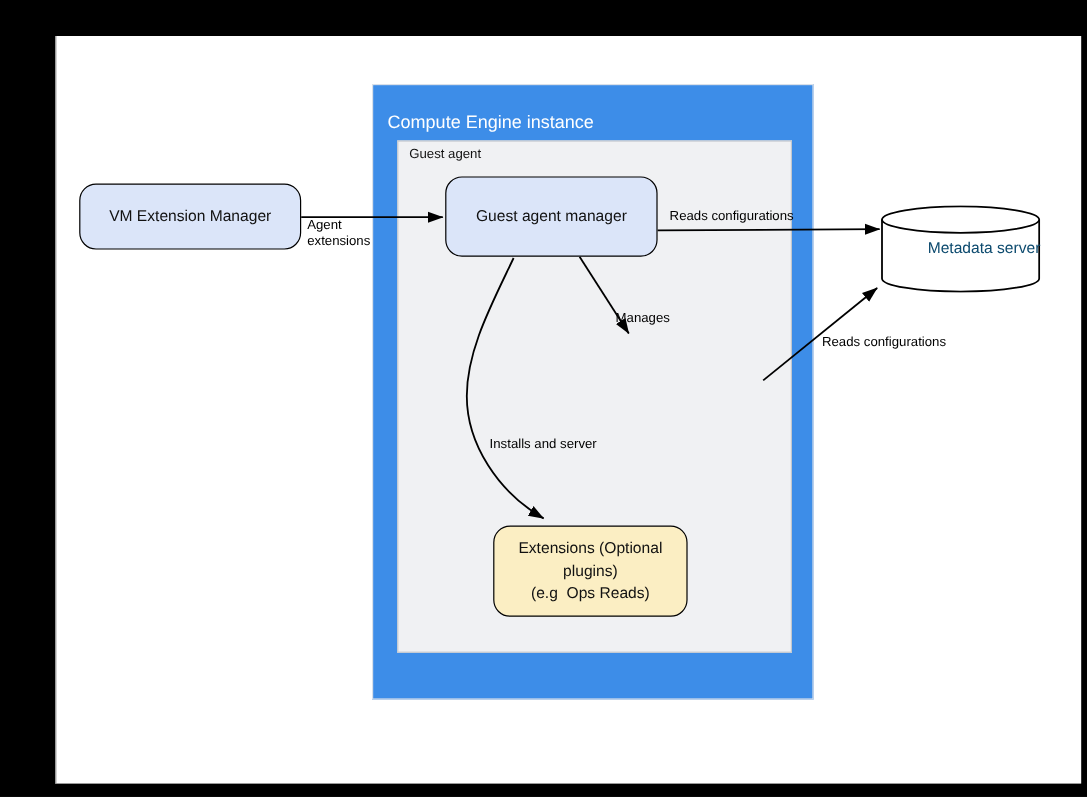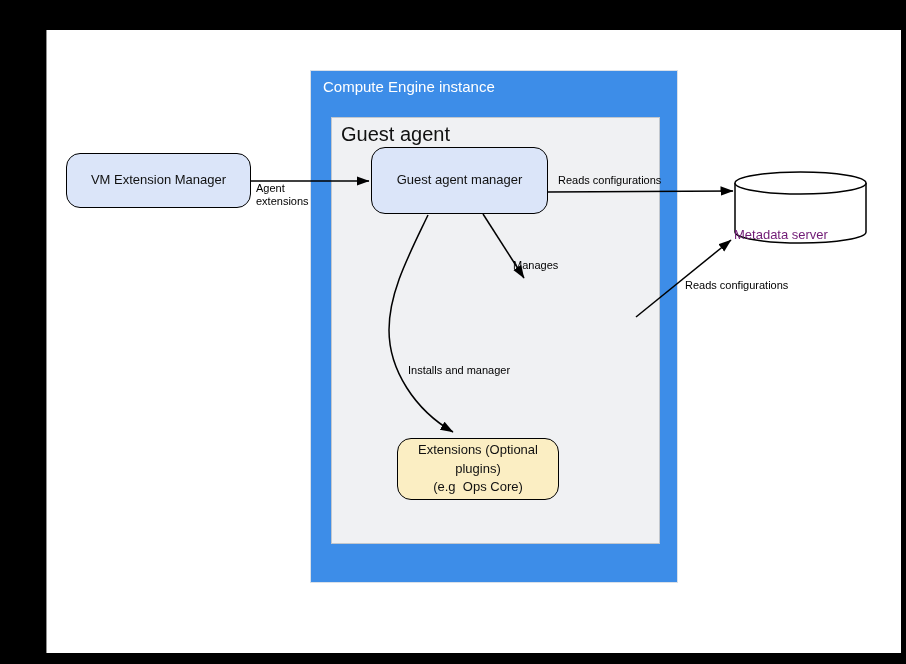--- a/index.html
+++ b/index.html
@@ -26,39 +26,39 @@
     top: 40px;
     width: 368px;
     height: 513px;
     background: #3D8DE8;
     border: 1px solid #D9E0E9;
     box-sizing: border-box;
   }
   .blue-title {
     position: absolute;
     left: 12px;
-    top: 7px;
+    top: 23px;
     font-size: 15px;
     color: #ffffff;
   }
   .gray-panel {
     position: absolute;
     left: 20px;
     top: 46px;
     width: 329px;
     height: 427px;
     background: #F0F1F3;
     border: 1px solid #C2C7CD;
     box-sizing: border-box;
   }
   .gray-title {
     position: absolute;
     left: 9px;
     top: 5px;
-    font-size: 20px;
+    font-size: 11px;
     color: #111111;
   }
   .node {
     position: absolute;
     box-sizing: border-box;
     border: 1px solid #000000;
     border-radius: 14px;
     background: #DBE5F9;
     display: flex;
     flex-direction: column;
@@ -67,37 +67,36 @@
     font-size: 13px;
     color: #111111;
     text-align: center;
     line-height: 1.45;
   }
   .node.yellow { background: #FBEEC3; }
   .node-line { white-space: pre-wrap; }
   #node-vm-extension-manager { left: 19px;  top: 123px; width: 185px; height: 55px; text-align: center; }
   #node-guest-agent-manager  { left: 324px; top: 117px; width: 177px; height: 67px; align-items: center; }
   #node-core-plugin          { left: 419px; top: 253px; width: 170px; height: 66px; }
-  #node-extensions           { left: 350px; top: 408px; width: 162px; height: 62px; }
+  #node-extensions           { left: 364px; top: 408px; width: 162px; height: 76px; }
   .cylinder-wrap {
     position: absolute;
     left: 687px;
     top: 141px;
     width: 133px;
     height: 73px;
   }
   .cylinder-label {
     position: absolute;
     left: 0;
     top: 28px;
     width: 100%;
-    text-align: left;
+    text-align: right;
     font-size: 13px;
-    color: #701a75;
-    margin-top: 28px;
+    color: #0c4a6e;
   }
   svg.edges {
     position: absolute;
     left: 0;
     top: 0;
     width: 854px;
     height: 623px;
     pointer-events: none;
   }
   .edge-label {
@@ -148,37 +147,37 @@
     <div class="node-line">VM Extension Manager</div>
   </div>
 
   <div class="node" id="node-guest-agent-manager">
     <div class="node-line">Guest agent manager</div>
   </div>
 
 
   <div class="node yellow" id="node-extensions">
     <div class="node-line">Extensions (Optional plugins)</div>
-    <div class="node-line">(e.g  Ops Core)</div>
+    <div class="node-line">(e.g  Ops Reads)</div>
   </div>
 
   <div class="cylinder-wrap">
     <svg width="133" height="73" viewBox="0 0 133 73">
       <path d="M1,12 L1,61 A65.5,11 0 0 0 132,61 L132,12" fill="#ffffff" stroke="#000000" stroke-width="1.5"></path>
       <ellipse cx="66.5" cy="12" rx="65.5" ry="11" fill="#ffffff" stroke="#000000" stroke-width="1.5"></ellipse>
     </svg>
     <div class="cylinder-label">Metadata server</div>
   </div>
 
   <div class="edge-label" id="label-manage-extensions">
     <div>Agent</div>
     <div>extensions</div>
   </div>
 
   <div class="edge-label" id="label-reads-config-top">Reads configurations</div>
 
   <div class="edge-label" id="label-manages">Manages</div>
 
-  <div class="edge-label" id="label-installs-updates">Installs and manager</div>
+  <div class="edge-label" id="label-installs-updates">Installs and server</div>
 
   <div class="edge-label" id="label-reads-config-diag">Reads configurations</div>
 
 </div>
 
 </body></html>

